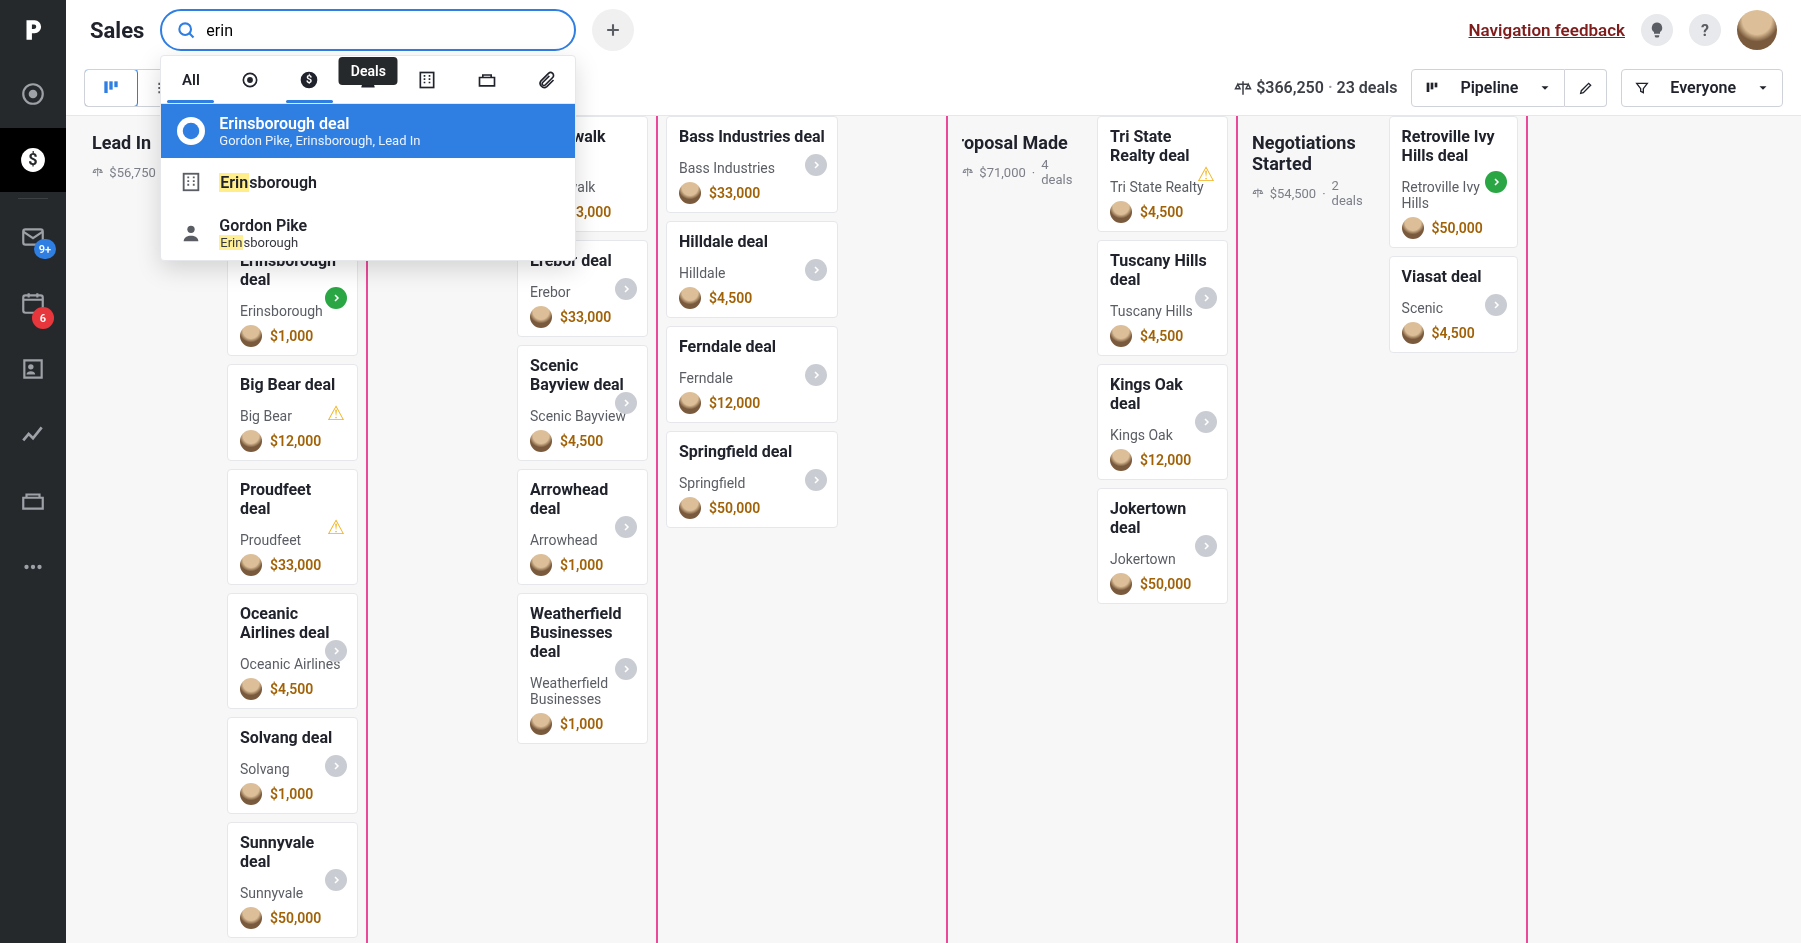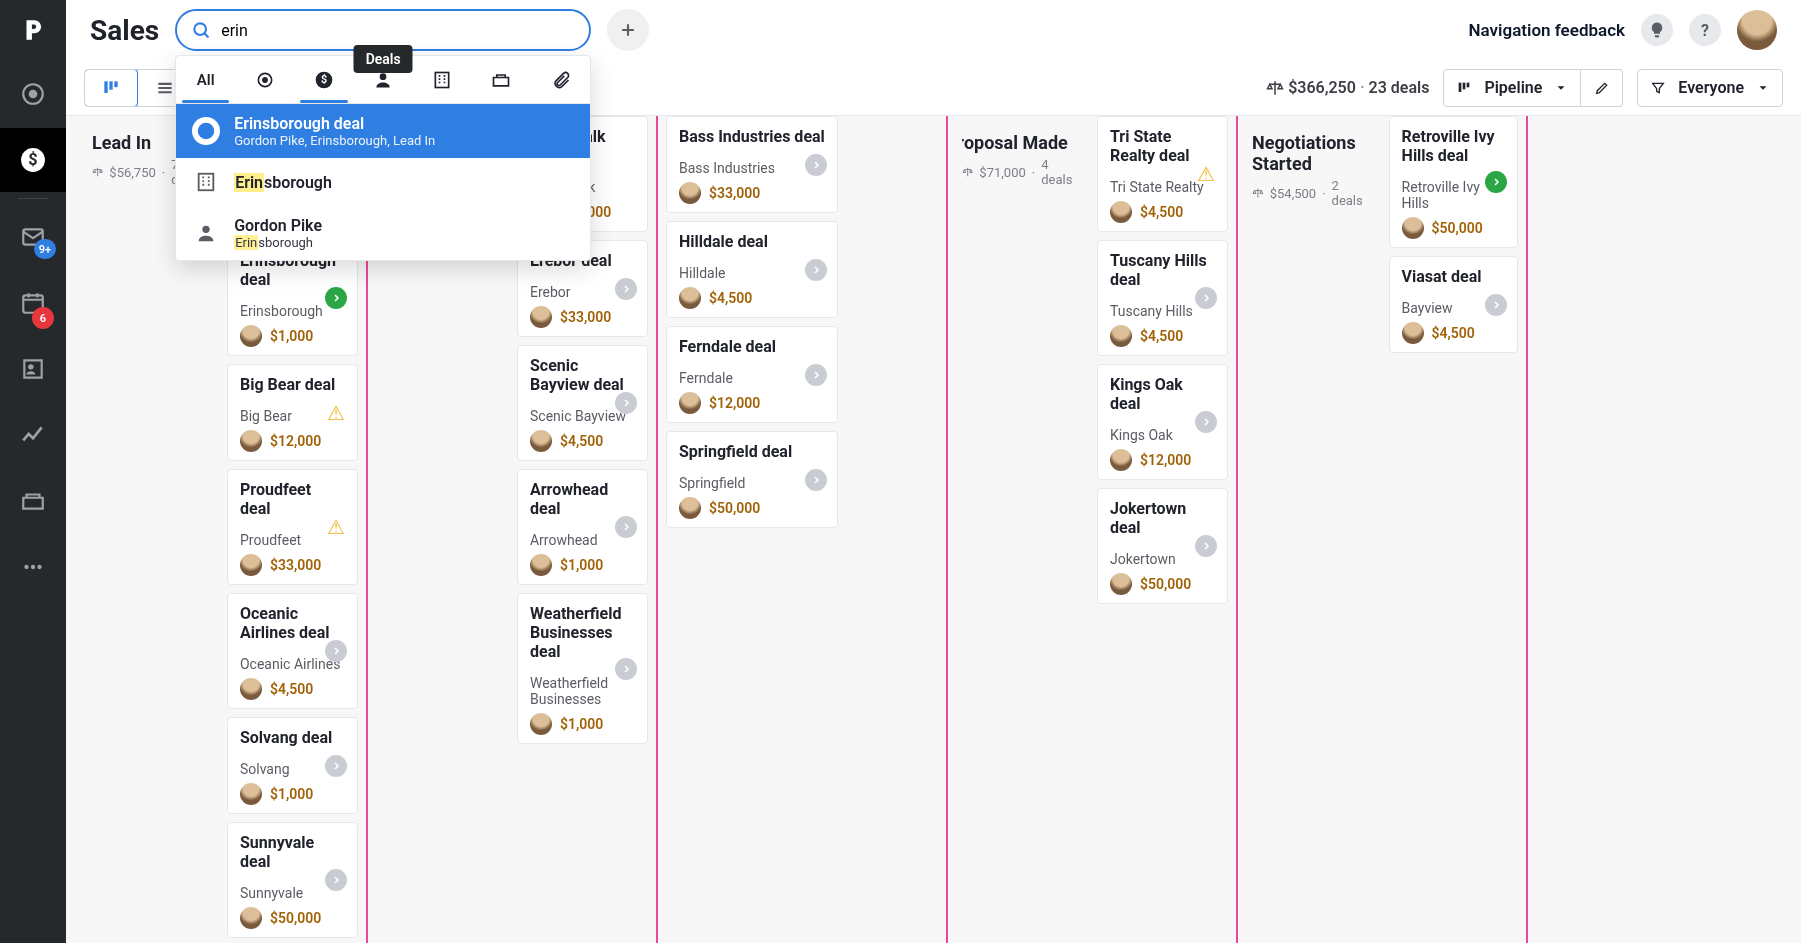--- a/index.html
+++ b/index.html
@@ -13,32 +13,32 @@
 .rail-item.active { background:#000; color:#fff; }
 .rail-item svg { width: 26px; height: 26px; }
 .rail .sep { width: 30px; height: 1px; background:#3d4044; margin: 4px 0; }
 .rail .badge { position:absolute; min-width:20px; height:20px; border-radius:10px; font-size:11px; font-weight:600; color:#fff; display:flex; align-items:center; justify-content:center; padding:0 5px; }
 .rail .badge.blue { background:#2f7ee2; top:34px; right:10px; }
 .rail .badge.red { background:#e8373c; top:36px; right:12px; width:22px; height:22px; border-radius:11px; }
 
 
 .main { flex:1; display:flex; flex-direction:column; min-width:0; }
 .topbar { height:60px; display:flex; align-items:center; padding:0 24px; gap:16px; position:relative; }
-.page-title { font-size:28px; font-weight:700; margin-right:auto; }
+.page-title { font-size:22px; font-weight:700; margin-right:auto; }
 .search-wrap { position:relative; width:416px; }
 .search-field { width:100%; height:42px; border:2px solid #2f7ee2; border-radius:22px; padding:0 44px; font-size:16px; outline:none; }
 .search-icon-left { position:absolute; left:16px; top:50%; transform:translateY(-50%); color:#2f7ee2; }
 .add-circle { width:42px; height:42px; border-radius:21px; background:#f0f0f0; display:flex; align-items:center; justify-content:center; color:#5a5d63; cursor:pointer; }
 .spacer { flex:1; }
-.nav-fb { color:#0f172a; font-weight:600; font-size:17px; cursor:pointer; }
+.nav-fb { color:#7f1d1d; font-weight:600; font-size:17px; cursor:pointer;text-decoration:underline; }
 .icon-btn-round { width:32px; height:32px; border-radius:16px; background:#e8e9ec; color:#5a5d63; display:flex; align-items:center; justify-content:center; cursor:pointer; font-weight:700; }
 .avatar-lg { width:40px; height:40px; border-radius:20px; background: radial-gradient(circle at 50% 25%, #dcbf98 40%, #7a5a3c 60%); cursor:pointer; }
 
 
-.tooltip-deals { position:absolute; left:50%; transform:translateX(-50%); top:36px; background:#26292c; color:#fff; font-size:14px; font-weight:600; padding:6px 12px; border-radius:4px; z-index:50; }
+.tooltip-deals { position:absolute; left:50%; transform:translateX(-50%); top:48px; background:#26292c; color:#fff; font-size:14px; font-weight:600; padding:6px 12px; border-radius:4px; z-index:50; }
 
 
 .search-dd { position:absolute; top:46px; left:0; width:416px; background:#fff; border:1px solid #e6e7eb; border-radius:4px; box-shadow:0 8px 24px rgba(0,0,0,.15); z-index:40; overflow:hidden; }
 .dd-tabs { display:flex; height:48px; border-bottom:1px solid #e6e7eb; }
 .dd-tab { flex:1; display:flex; align-items:center; justify-content:center; font-size:15px; font-weight:600; color:#21232c; cursor:pointer; position:relative;text-align:center; }
 .dd-tab.icon-only svg { width:20px; height:20px; }
 .dd-tab.active::after, .dd-tab.underlined::after { content:""; position:absolute; left:6px; right:6px; bottom:0; height:3px; background:#2f7ee2; border-radius:2px; }
 .dd-row { display:flex; align-items:center; gap:14px; padding:10px 16px; cursor:pointer; }
 .dd-row.sel { background:#2f7ee2; color:#fff; }
 .dd-row .lead-icon { width:28px; height:28px; border-radius:14px; display:flex; align-items:center; justify-content:center; flex-shrink:0; }
@@ -52,21 +52,21 @@
 .toolbar { height:56px; display:flex; align-items:center; padding:0 18px; gap:10px; border-bottom:1px solid #e6e7eb; }
 .seg { display:flex; border:1px solid #cfd2d8; border-radius:4px; overflow:hidden; height:38px; }
 .seg button { width:54px; border:none; background:#fff; color:#5a5d63; cursor:pointer; display:flex; align-items:center; justify-content:center; }
 .seg button.active { border:1px solid #2f7ee2; color:#2f7ee2; margin:-1px; border-radius:4px; z-index:1; background:#fff; }
 .seg button + button { border-left:1px solid #cfd2d8; }
 .deal-btn { height:38px; background:#2aa744; border:none; border-radius:4px; color:#fff; font-weight:700; font-size:16px; padding:0 18px; display:flex; align-items:center; gap:8px; cursor:pointer; }
 .deal-btn .plus { font-size:18px; }
 .toolbar .right { margin-left:auto; display:flex; align-items:center; gap:14px; }
 .tot { display:flex; align-items:center; gap:4px; font-weight:600; color:#3c3f46; }
 .dot { color:#9a9da5; }
-.drop { height:38px; border:1px solid #cfd2d8; border-radius:4px; background:#fff; display:flex; align-items:center; padding:0 12px; gap:12px; font-weight:600; cursor:pointer; }
+.drop { height:38px; border:1px solid #cfd2d8; border-radius:4px; background:#fff; display:flex; align-items:center; padding:0 12px; gap:20px; font-weight:600; cursor:pointer; }
 .drop-group { display:flex; }
 .drop-group .drop { border-radius:4px 0 0 4px; }
 .drop-group .pen { height:38px; width:42px; border:1px solid #cfd2d8; border-left:none; border-radius:0 4px 4px 0; background:#fff; display:flex; align-items:center; justify-content:center; cursor:pointer; }
 
 
 .board { flex:1; overflow:auto; background:#f7f7f8; padding:0; }
 .cols { display:flex; min-height:100%; }
 .col { width:290px; flex-shrink:0; border-right:2px solid #ec4899; display:flex; flex-direction:row; }
 .col:first-child { margin-left:12px; }
 .col-head { padding:16px 14px 10px; }
@@ -642,21 +642,21 @@
                 <span class="camt">$50,000</span>
               </div>
               <span class="status green">
                 <svg viewBox="0 0 24 24" fill="none" stroke="currentColor" stroke-width="3">
                   <path d="M10 6l6 6-6 6"></path>
                 </svg>
               </span>
             </div>
             <div class="card">
               <div class="ctitle">Viasat deal</div>
-              <div class="csub">Bayview</div>
+              <div class="csub">Scenic</div>
               <div class="crow">
                 <span class="mini-avatar"></span>
                 <span class="camt">$4,500</span>
               </div>
               <span class="status gray">
                 <svg viewBox="0 0 24 24" fill="none" stroke="currentColor" stroke-width="3">
                   <path d="M10 6l6 6-6 6"></path>
                 </svg>
               </span>
             </div>

